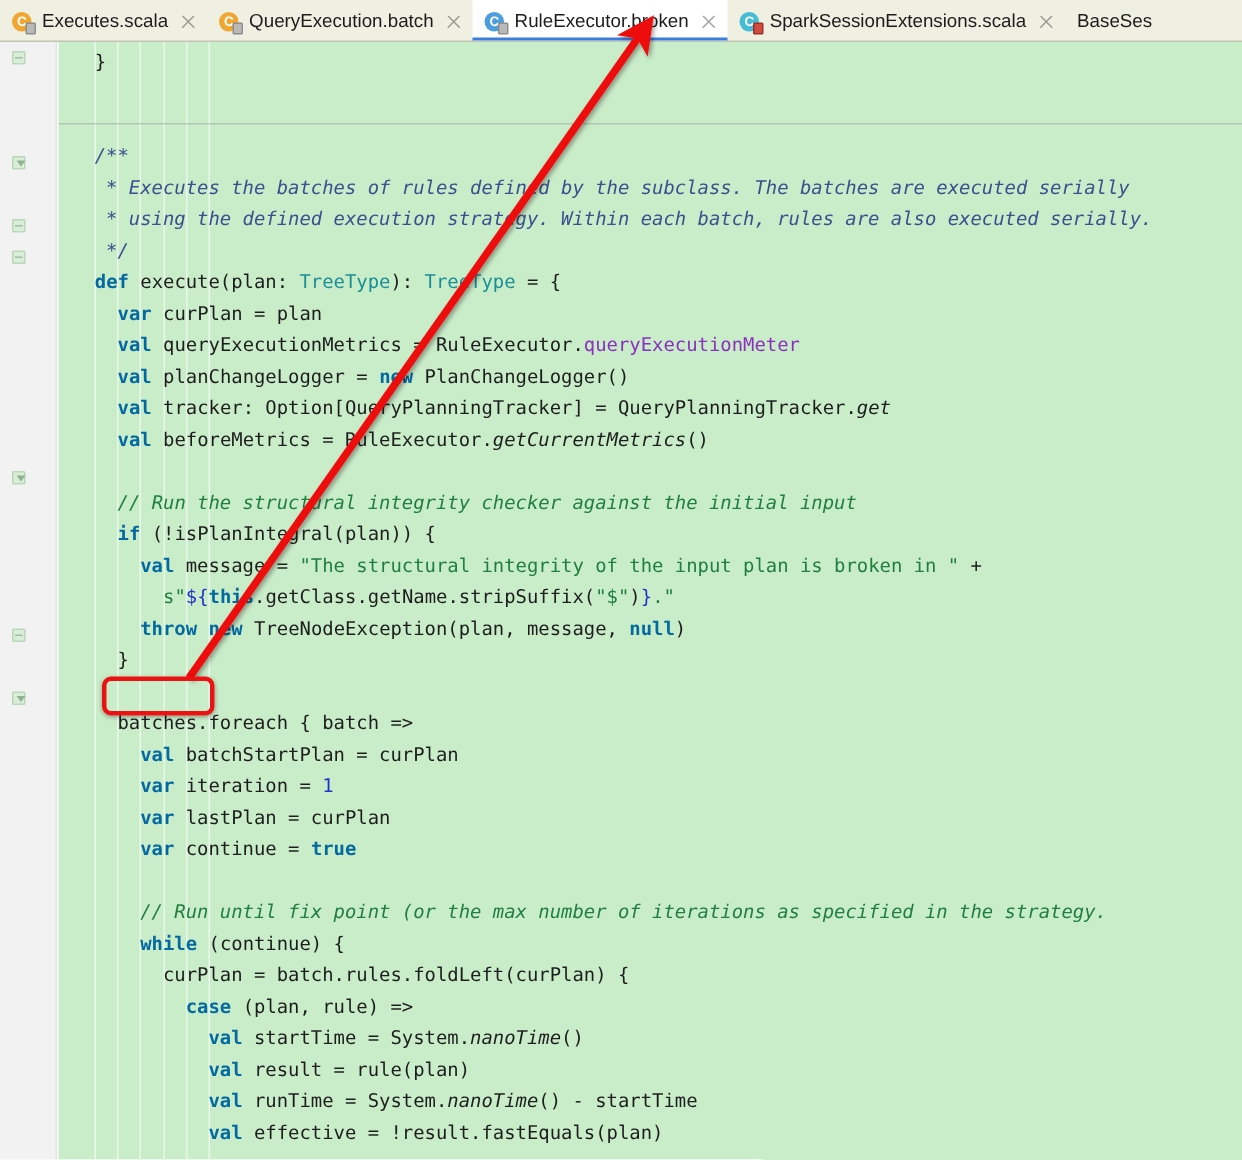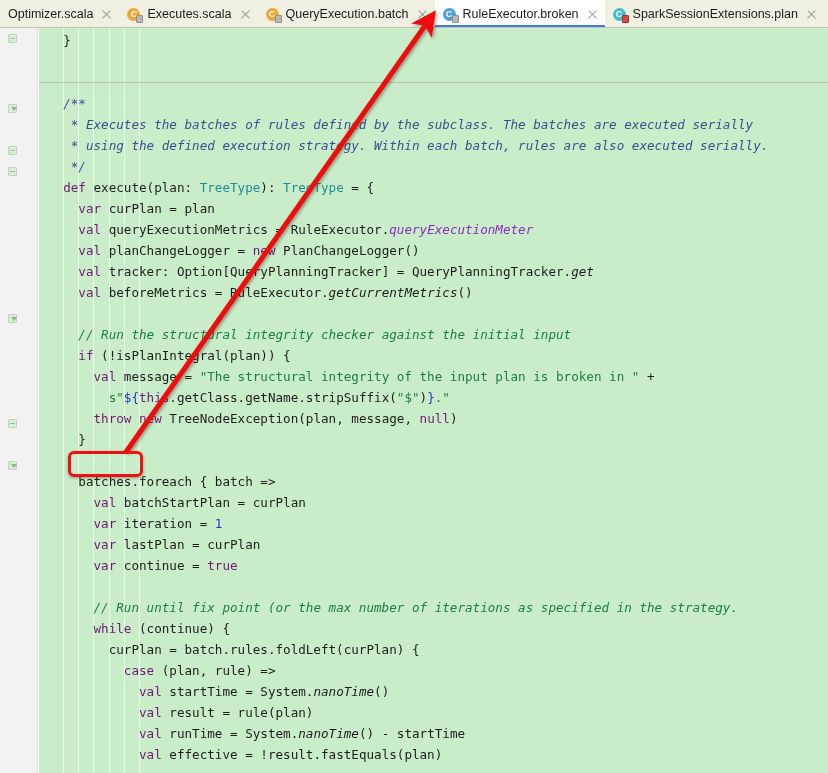--- a/index.html
+++ b/index.html
@@ -140,23 +140,23 @@
     margin: 0; padding: 0;
     font-family: "DejaVu Sans Mono", "Liberation Mono", monospace;
     font-size: 12.6px;
     line-height: 21px;
     color: #1d1d1d;
     white-space: pre;
     letter-spacing: 0px;
   }
   .ln { display: block; height: 21px; padding-left: 9px; }
 
-  .kw   { color: #701a75; }
+  .kw   { color: #0369a1; font-weight: bold; }
   .typ  { color: #1b8f96; }
-  .sta  { color: #8a2fbe; font-style: italic; }
+  .sta  { color: #8a2fbe; }
   .stam { color: #1d1d1d; font-style: italic; }
   .cmt  { color: #1e7f3e; font-style: italic; }
   .doc  { color: #3b4f8f; font-style: italic; }
   .str  { color: #1e7f3e; }
   .num  { color: #2233cc; }
   .pln  { color: #1d1d1d; }
 
   
   .annot-layer {
     position: absolute; top: 0; left: 0;
@@ -170,24 +170,20 @@
     box-shadow: 0 1px 3px rgba(0,0,0,.35);
   }
 </style>
 </head>
 <body>
 
 <div id="root">
 
   <div class="tabbar" id="tabbar">
       <div class="tab">
-        <span class="tab-label">Optimizer.scala</span>
-        <span class="tab-close"></span>
-      </div>
-      <div class="tab">
         <span class="tab-icon ic-orange">
           <span class="disc">C</span>
           <span class="badge badge-gray"></span>
         </span>
         <span class="tab-label">Executes.scala</span>
         <span class="tab-close"></span>
       </div>
       <div class="tab">
         <span class="tab-icon ic-orange">
           <span class="disc">C</span>
@@ -202,21 +198,21 @@
           <span class="badge badge-gray"></span>
         </span>
         <span class="tab-label">RuleExecutor.broken</span>
         <span class="tab-close"></span>
       </div>
       <div class="tab">
         <span class="tab-icon ic-cyan">
           <span class="disc">C</span>
           <span class="badge badge-red"></span>
         </span>
-        <span class="tab-label">SparkSessionExtensions.plan</span>
+        <span class="tab-label">SparkSessionExtensions.scala</span>
         <span class="tab-close"></span>
       </div>
       <div class="tab">
         <span class="tab-label">BaseSes</span>
       </div>
     </div>
 
   <div class="editor">
     <div class="gutter" id="gutter">
         <div class="fold-mark" style="top: 6px;"></div>

